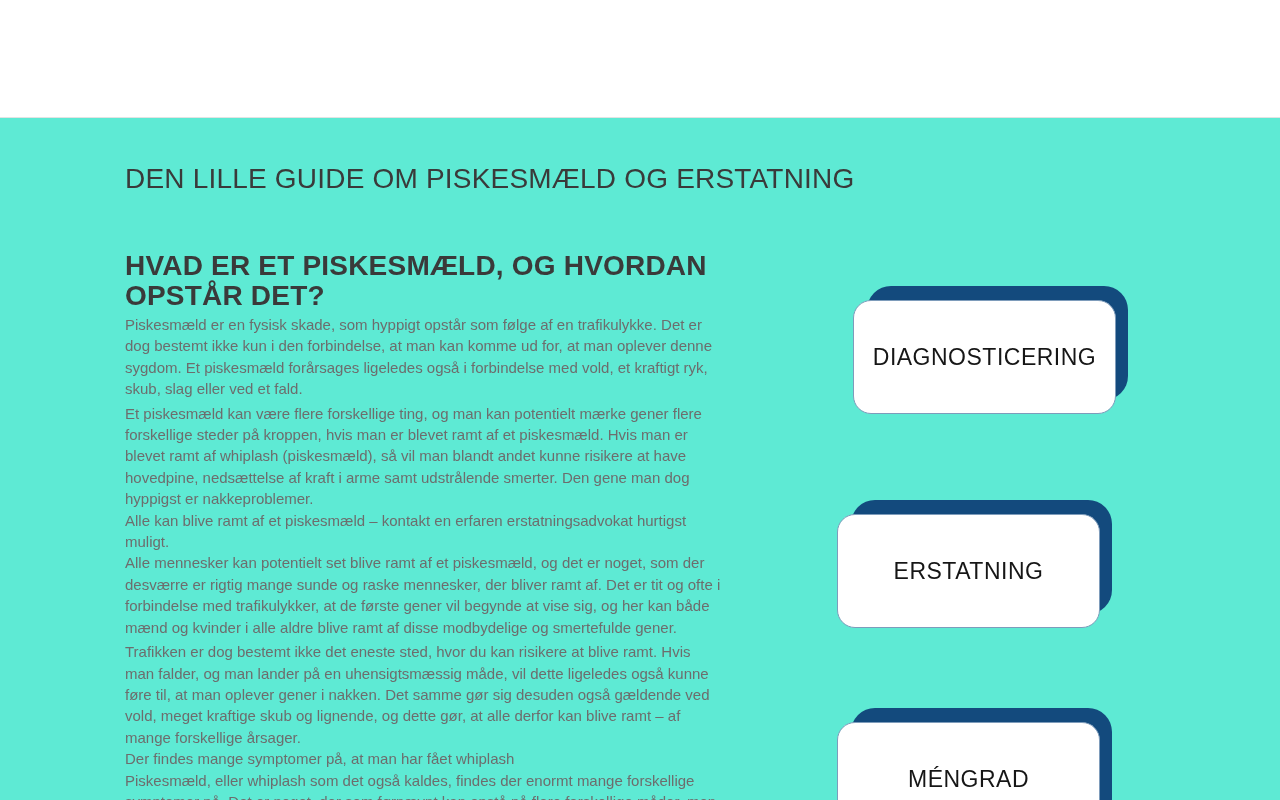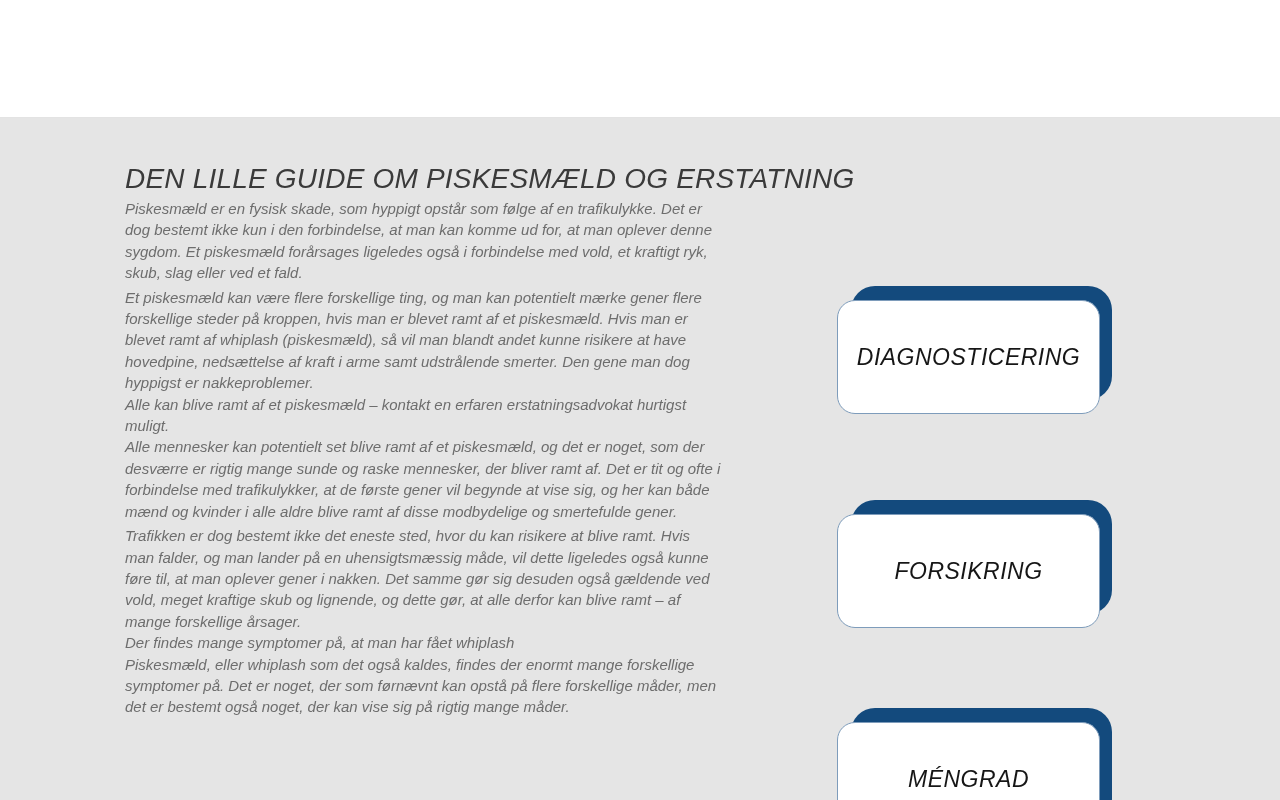--- a/index.html
+++ b/index.html
@@ -7,23 +7,22 @@
     --card-border:#7e9cbb;
     --heading-text:#3a3a3a;
     --body-text:#6d6d6d;
     --divider:#e3e3e3;
   }
   html,body{margin:0;padding:0;background:#fff;}
   .page{
     position:relative;
     width:1280px;height:800px;
     overflow:hidden;
-    background:#e5e5e5;
+    background:#5eead4;
     font-family:"Liberation Sans","DejaVu Sans",sans-serif;
-    font-style:italic;
   }
   .site-header{
     position:absolute;left:0;top:0;
     width:1280px;height:117px;
     background:#fff;
     border-bottom:1px solid var(--divider);
   }
   .main-col{
     position:absolute;left:125px;top:118px;
     width:600px;
@@ -53,21 +52,21 @@
     line-height:21.4px;
     color:var(--body-text);
     white-space:pre-line;
   }
   .cards-col .card{
     position:absolute;
     left:837px;
     width:276px;height:130px;
     cursor:pointer;
   }
-  .card-1{top:286px;}
+  .card-1{top:286px;margin-left:16px;}
   .card-2{top:500px;}
   .card-3{top:708px;}
   .card-back{
     position:absolute;
     left:14px;top:0;
     width:261px;height:114px;
     background:var(--accent-blue);
     border-radius:24px;
   }
   .card-front{
@@ -90,20 +89,21 @@
 <body>
 
 <div class="page">
 
   <header class="site-header"></header>
 
   <main class="main-col">
     <h1 class="page-title">DEN LILLE GUIDE OM PISKESMÆLD OG ERSTATNING</h1>
 
     <section>
+      <h2 class="section-heading">HVAD ER ET PISKESMÆLD, OG HVORDAN OPSTÅR DET?</h2>
 
       <p class="body-paragraph">Piskesmæld er en fysisk skade, som hyppigt opstår som følge af en trafikulykke. Det er dog bestemt ikke kun i den forbindelse, at man kan komme ud for, at man oplever denne sygdom. Et piskesmæld forårsages ligeledes også i forbindelse med vold, et kraftigt ryk, skub, slag eller ved et fald.</p>
 
       <p class="body-paragraph">Et piskesmæld kan være flere forskellige ting, og man kan potentielt mærke gener flere forskellige steder på kroppen, hvis man er blevet ramt af et piskesmæld. Hvis man er blevet ramt af whiplash (piskesmæld), så vil man blandt andet kunne risikere at have hovedpine, nedsættelse af kraft i arme samt udstrålende smerter. Den gene man dog hyppigst er nakkeproblemer.
 Alle kan blive ramt af et piskesmæld – kontakt en erfaren erstatningsadvokat hurtigst muligt.
 Alle mennesker kan potentielt set blive ramt af et piskesmæld, og det er noget, som der desværre er rigtig mange sunde og raske mennesker, der bliver ramt af. Det er tit og ofte i forbindelse med trafikulykker, at de første gener vil begynde at vise sig, og her kan både mænd og kvinder i alle aldre blive ramt af disse modbydelige og smertefulde gener.</p>
 
       <p class="body-paragraph">Trafikken er dog bestemt ikke det eneste sted, hvor du kan risikere at blive ramt. Hvis man falder, og man lander på en uhensigtsmæssig måde, vil dette ligeledes også kunne føre til, at man oplever gener i nakken. Det samme gør sig desuden også gældende ved vold, meget kraftige skub og lignende, og dette gør, at alle derfor kan blive ramt – af mange forskellige årsager.
 Der findes mange symptomer på, at man har fået whiplash
 Piskesmæld, eller whiplash som det også kaldes, findes der enormt mange forskellige symptomer på. Det er noget, der som førnævnt kan opstå på flere forskellige måder, men det er bestemt også noget, der kan vise sig på rigtig mange måder.</p>
@@ -116,21 +116,21 @@
     <div class="card card-1">
       <div class="card-back"></div>
       <div class="card-front">
         <span class="card-label">DIAGNOSTICERING</span>
       </div>
     </div>
 
     <div class="card card-2">
       <div class="card-back"></div>
       <div class="card-front">
-        <span class="card-label">FORSIKRING</span>
+        <span class="card-label">ERSTATNING</span>
       </div>
     </div>
 
     <div class="card card-3">
       <div class="card-back"></div>
       <div class="card-front">
         <span class="card-label">MÉNGRAD</span>
       </div>
     </div>
 

